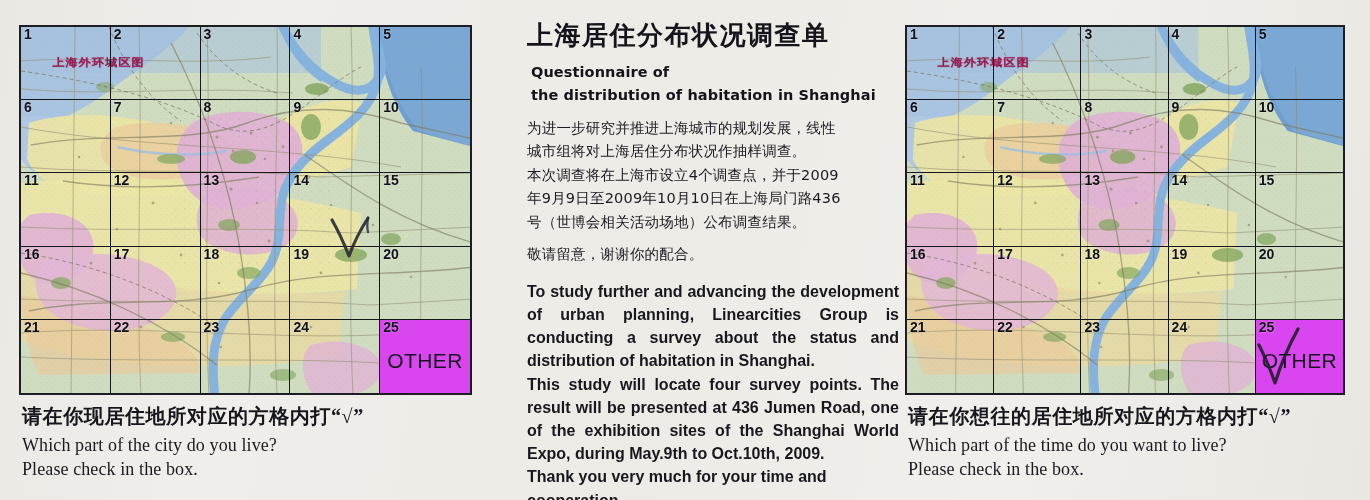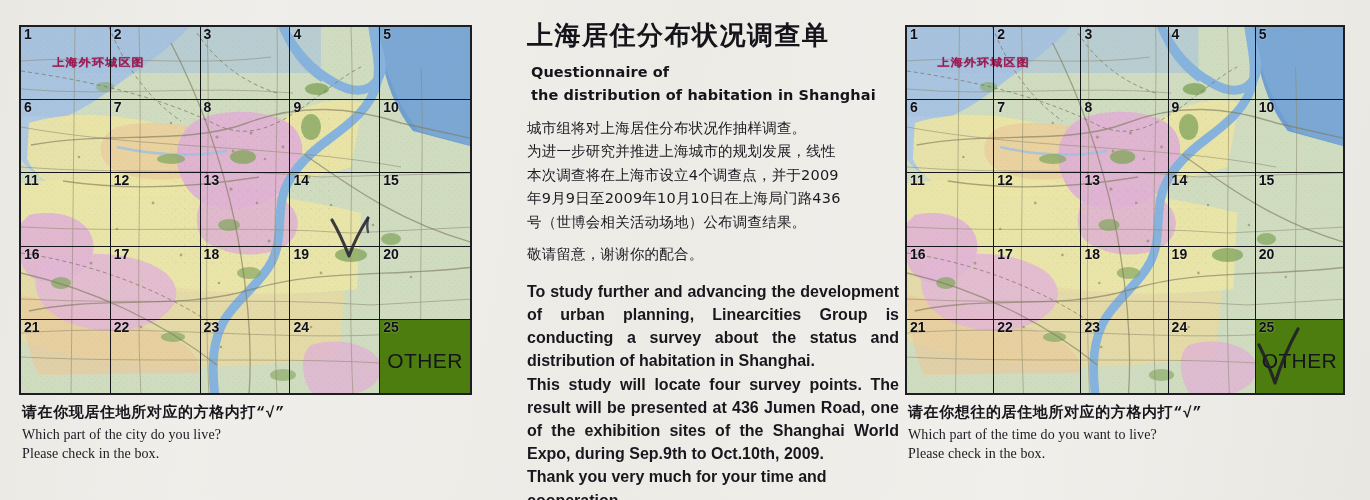--- a/index.html
+++ b/index.html
@@ -41,21 +41,21 @@
   }
   .cell:nth-child(5n){border-right:none;}
   .cell:nth-child(n+21){border-bottom:none;}
   .cell-num{
     position:absolute;left:3px;top:0px;
     font-size:14px;font-weight:700;color:#101018;
     font-family:"Liberation Sans", sans-serif;
     line-height:1.05;
     text-shadow:0 0 2px rgba(255,255,255,.55);
   }
-  .cell.other{background:#4d7c0f;}
+  .cell.other{background:#d946ef;}
   .other-label{
     position:absolute;left:50%;top:56%;
     transform:translate(-50%,-50%);
     font-size:21px;font-weight:400;color:#15151c;
     letter-spacing:.4px;
     font-family:"Liberation Sans", sans-serif;
     white-space:nowrap;
   }
   .maptitle{
     position:absolute;
@@ -69,31 +69,31 @@
     text-shadow:0 0 1px rgba(120,10,60,.6);
   }
   .check{
     position:absolute;
     pointer-events:none;
   }
   .check svg{display:block;overflow:visible;}
   
   .cap{position:absolute;}
   .cap .cn{
-    font-family:Liberation Mono, monospace;
+    font-family:Liberation Serif, serif;
     font-weight:700;
-    font-size:15px;
+    font-size:20px;
     color:#16161c;
     letter-spacing:.6px;
     white-space:nowrap;
     margin-bottom:5px;
   }
   .cap .en{
     font-family:"Liberation Serif", serif;
-    font-size:14px;
+    font-size:18px;
     color:#1a1a20;
     white-space:nowrap;
     margin-bottom:3px;
     letter-spacing:.1px;
   }
   
   .center{
     position:absolute;
     left:527px;top:18px;width:372px;
   }
@@ -361,32 +361,32 @@
       <div class="en">Please check in the box.</div>
     </div>
   </div>
 
   <div class="center">
     <h1 class="t-cn">上海居住分布状况调查单</h1>
     <div class="t-en">Questionnaire of</div>
     <div class="t-en second">the distribution of habitation in Shanghai</div>
 
     <div class="body-cn">
+      <span class="ln">为进一步研究并推进上海城市的规划发展，线性</span>
       <span class="ln">城市组将对上海居住分布状况作抽样调查。</span>
-      <span class="ln">为进一步研究并推进上海城市的规划发展，线性</span>
       <span class="ln">本次调查将在上海市设立4个调查点，并于2009</span>
       <span class="ln">年9月9日至2009年10月10日在上海局门路436</span>
       <span class="ln">号（世博会相关活动场地）公布调查结果。</span>
       <span class="gap"></span>
       <span class="ln">敬请留意，谢谢你的配合。</span>
     </div>
 
     <div class="body-en">
       <p class="just">To study further and advancing the development of urban planning, Linearcities Group is conducting a survey about the status and distribution of habitation in Shanghai.</p>
-      <p class="just">This study will locate four survey points. The result will be presented at 436 Jumen Road, one of the exhibition sites of the Shanghai World Expo, during Sep.9th to Oct.10th, 2009.</p>
+      <p class="just">This study will locate four survey points. The result will be presented at 436 Jumen Road, one of the exhibition sites of the Shanghai World Expo, during May.9th to Oct.10th, 2009.</p>
       <p>Thank you very much for your time and cooperation.</p>
     </div>
   </div>
 
   <div class="panel" style="left:905px;top:25px;">
     <div class="map-wrap" id="map-right" style="width:440px;height:370px;">
       <div class="map-bg">
         <svg width="440" height="370" viewBox="0 0 453 370" preserveAspectRatio="none" style="display:block">
           <rect x="0" y="0" width="453" height="370" fill="#cfdcc0"></rect>
           <path d="M0,0 L168,0 C150,22 120,40 96,58 C70,78 40,96 0,104 Z" fill="#a9c4e0"></path>

